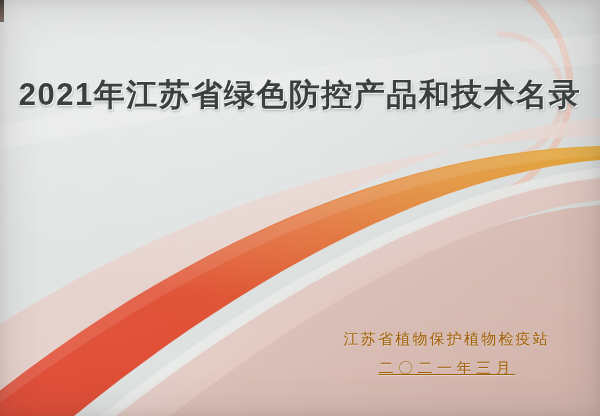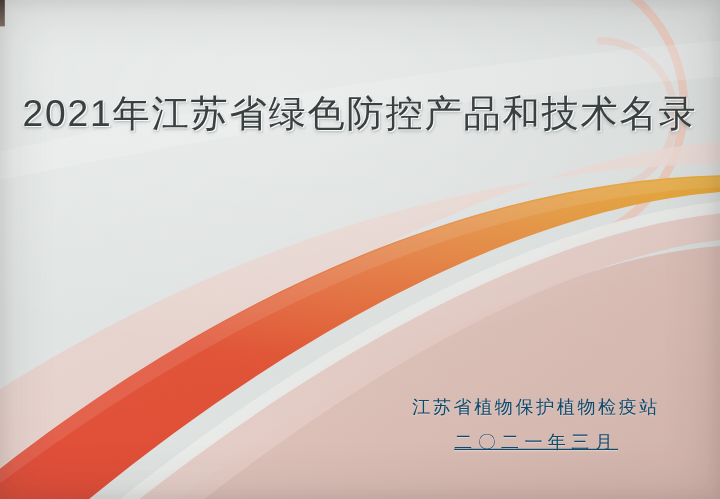--- a/index.html
+++ b/index.html
@@ -30,39 +30,39 @@
     background:linear-gradient(180deg,#2c2119,#6b564a);
     opacity:.85;
   }
 
   
   #title{
     position:absolute;
     left:0;right:0;top:74px;
     text-align:center;
     font-size:31px;
-    font-weight:normal;
+    font-weight:bold;
     letter-spacing:1.5px;
     color:#3a3f40;
     white-space:nowrap;
     text-shadow:
        1px 1px 0 rgba(255,255,255,.85),
        2px 2px 1px rgba(190,198,198,.75),
       -1px -1px 0 rgba(255,255,255,.45),
        0 2px 3px rgba(70,76,78,.30);
   }
 
   
   #issuer-block{
     position:absolute;
     right:50px;
     bottom:38px;
     text-align:center;
     font-family:"Liberation Serif","DejaVu Serif",serif;
-    color:#0c4a6e;
+    color:#a16207;
   }
   #issuer-name{
     font-size:15px;
     letter-spacing:2.2px;
     white-space:nowrap;
     text-shadow:0 1px 1px rgba(255,255,255,.35);
   }
   #issue-date{
     margin-top:10px;
     font-size:15px;

